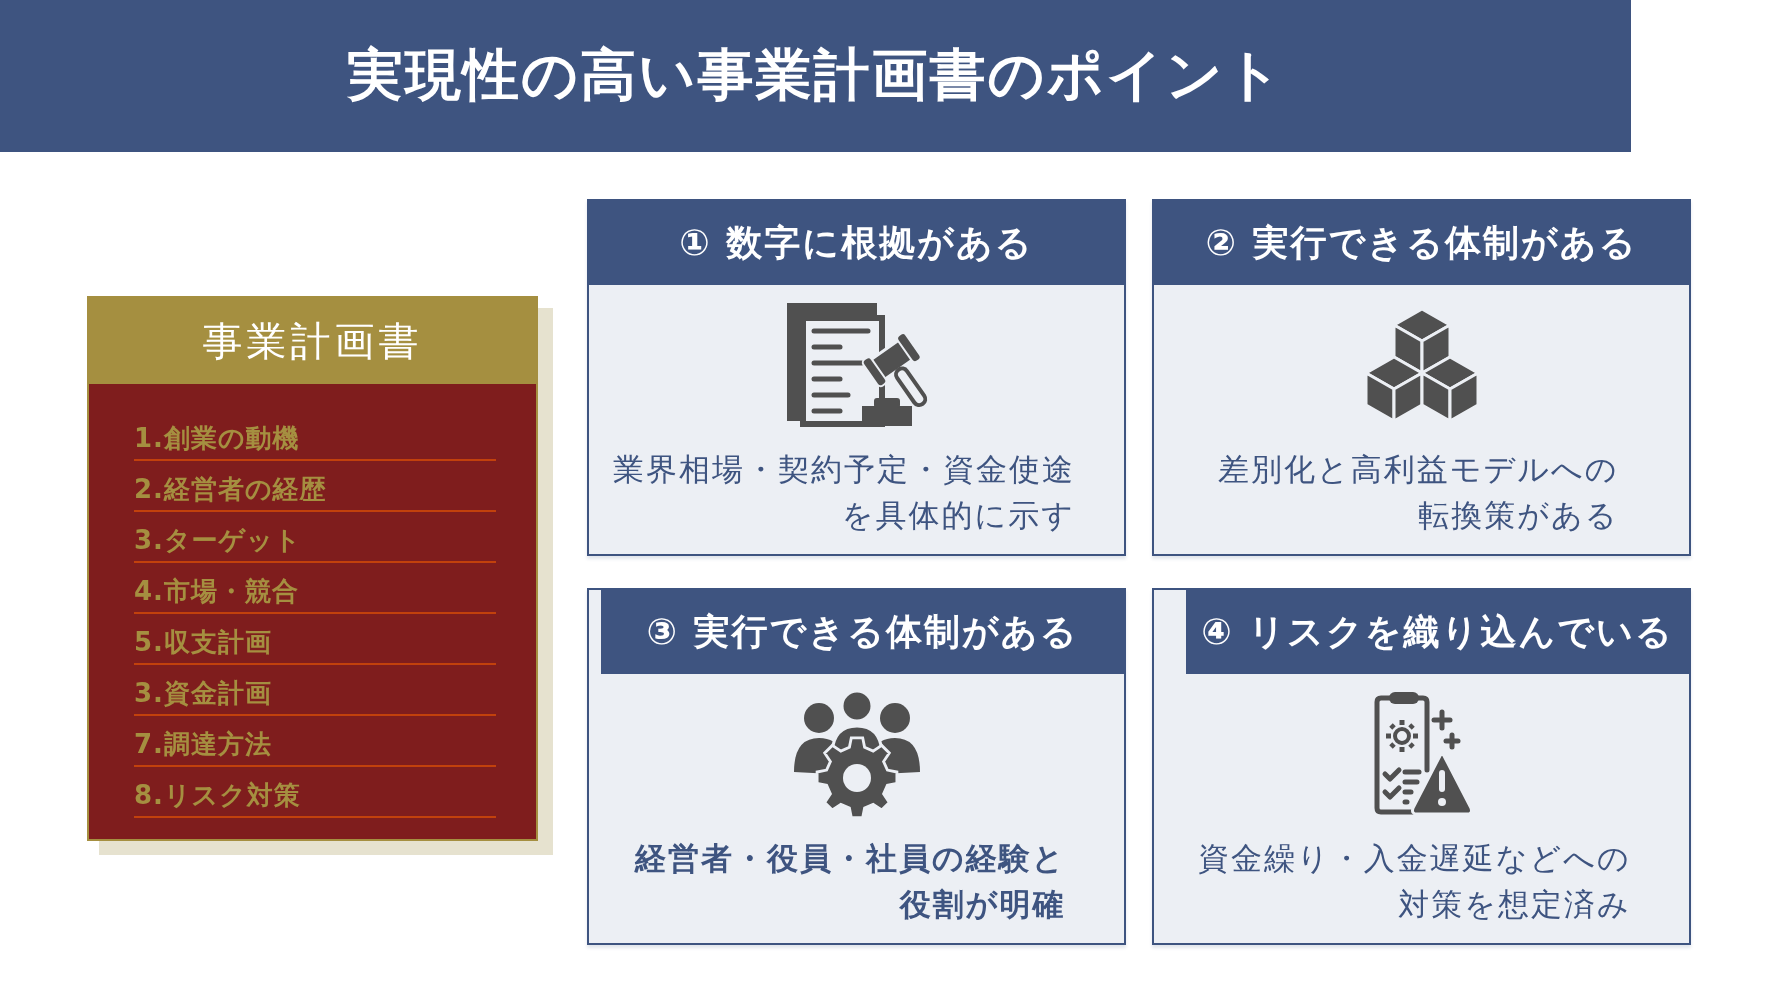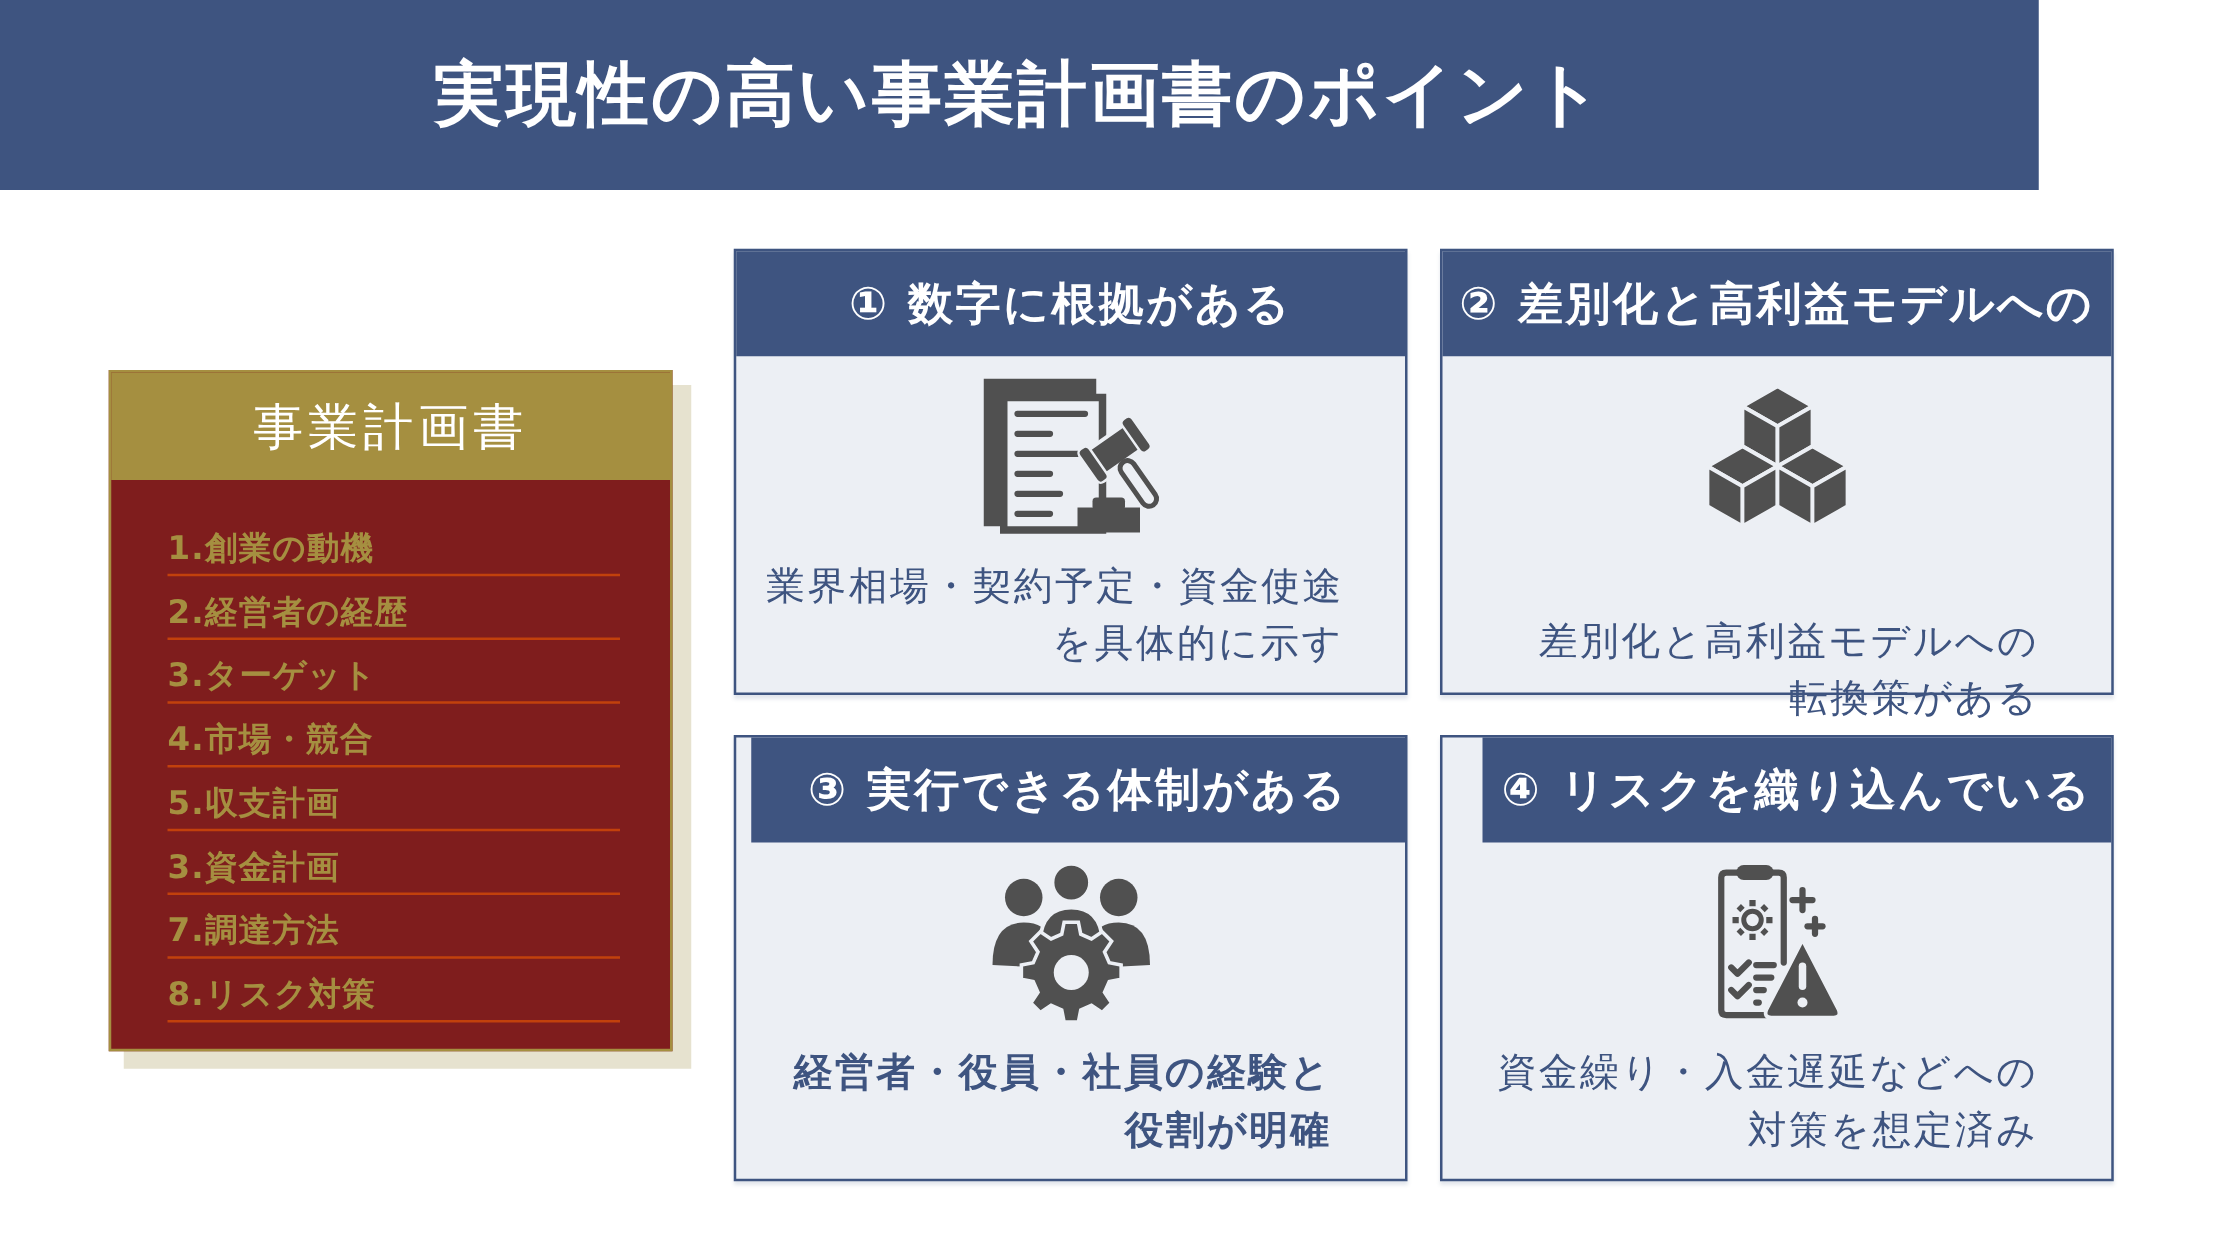--- a/index.html
+++ b/index.html
@@ -102,40 +102,40 @@
       </g>
     </svg>
   </div>
   <div class="card-text" style="left:24px;">
     <div>業界相場・契約予定・資金使途</div>
     <div>を具体的に示す</div>
   </div>
 </div>
 
 <div class="card" style="left:1152px; top:199px;">
-  <div class="card-head">② 差別化と高利益モデルへの</div>
+  <div class="card-head">② 実行できる体制がある</div>
   <div class="card-icon">
     <svg viewBox="0 0 150 130">
       <g fill="#505050" stroke="#eceff4" stroke-width="3" stroke-linejoin="round">
 
         <polygon points="75,8 103,24 75,40 47,24"></polygon>
         <polygon points="47,24 75,40 75,72 47,56"></polygon>
         <polygon points="103,24 75,40 75,72 103,56"></polygon>
 
         <polygon points="47,56 75,72 47,88 19,72"></polygon>
         <polygon points="19,72 47,88 47,120 19,104"></polygon>
         <polygon points="75,72 47,88 47,120 75,104"></polygon>
 
         <polygon points="103,56 131,72 103,88 75,72"></polygon>
         <polygon points="75,72 103,88 103,120 75,104"></polygon>
         <polygon points="131,72 103,88 103,120 131,104"></polygon>
       </g>
     </svg>
   </div>
-  <div class="card-text" style="left:77px;margin-top:44px;">
+  <div class="card-text" style="left:64px;">
     <div>差別化と高利益モデルへの</div>
     <div>転換策がある</div>
   </div>
 </div>
 
 <div class="card" style="left:587px; top:588px;padding-left:12px;">
   <div class="card-head">③ 実行できる体制がある</div>
   <div class="card-icon">
     <svg viewBox="0 0 150 130">
       <g fill="#505050">

